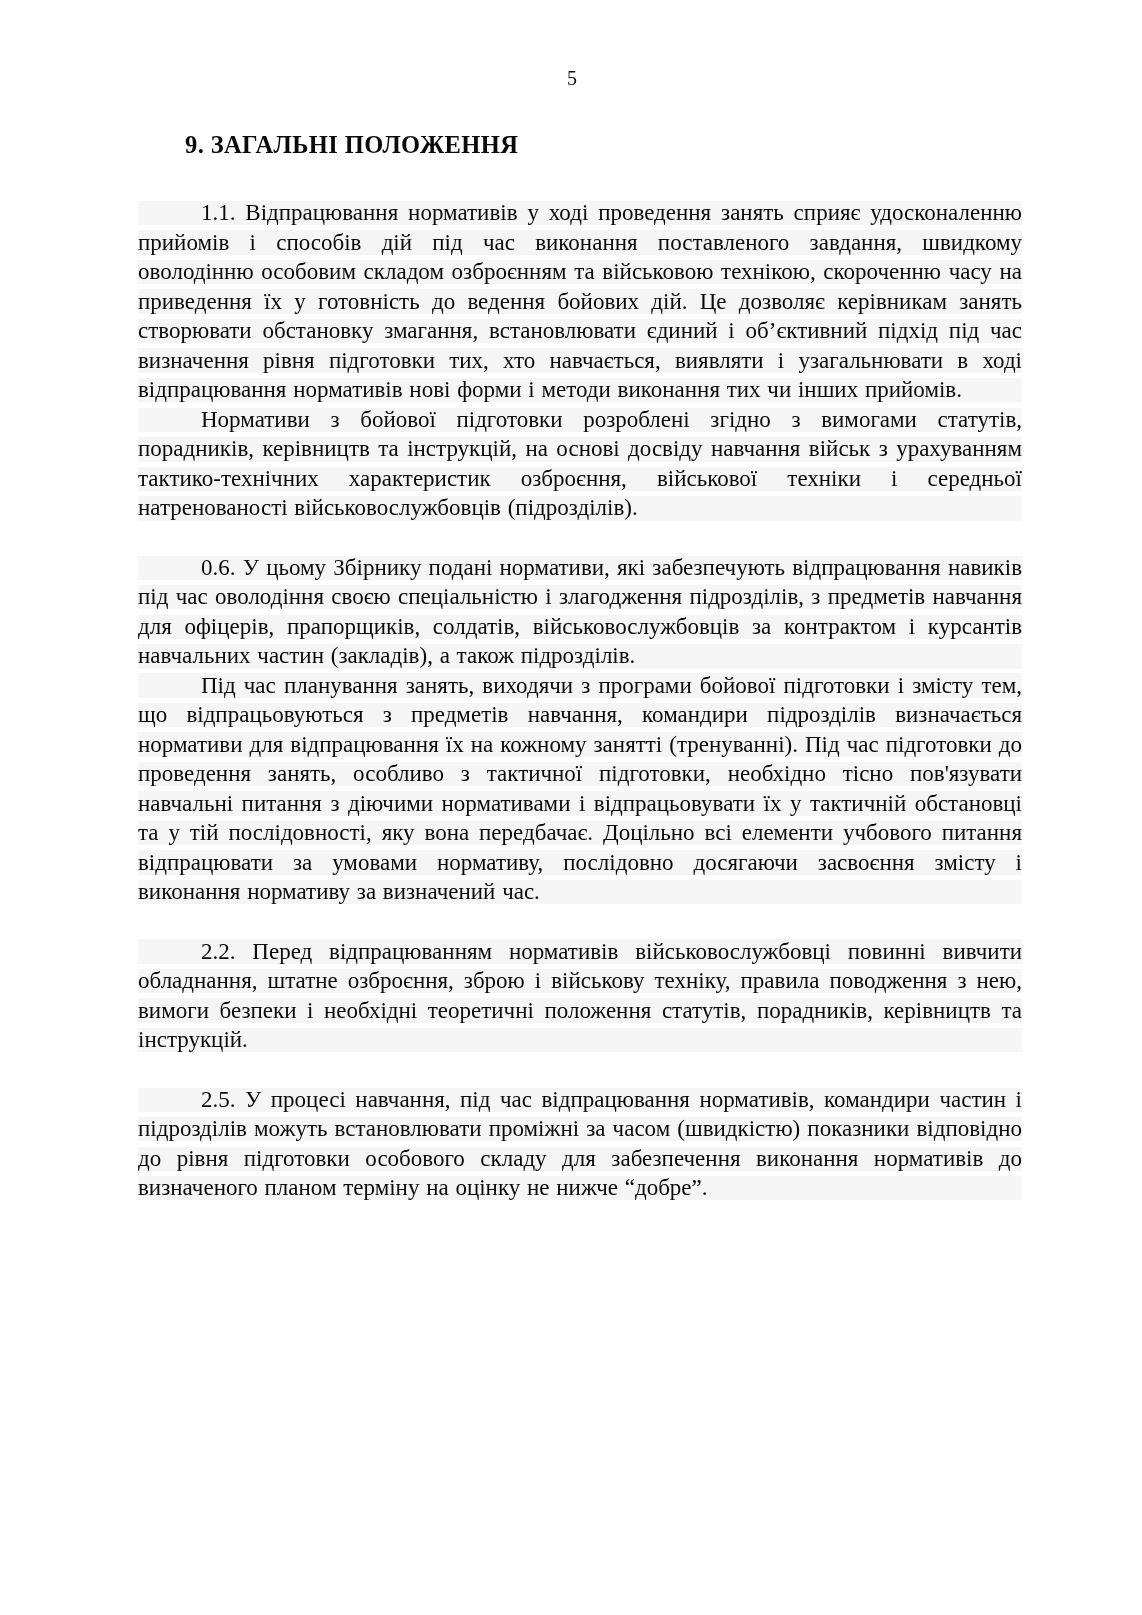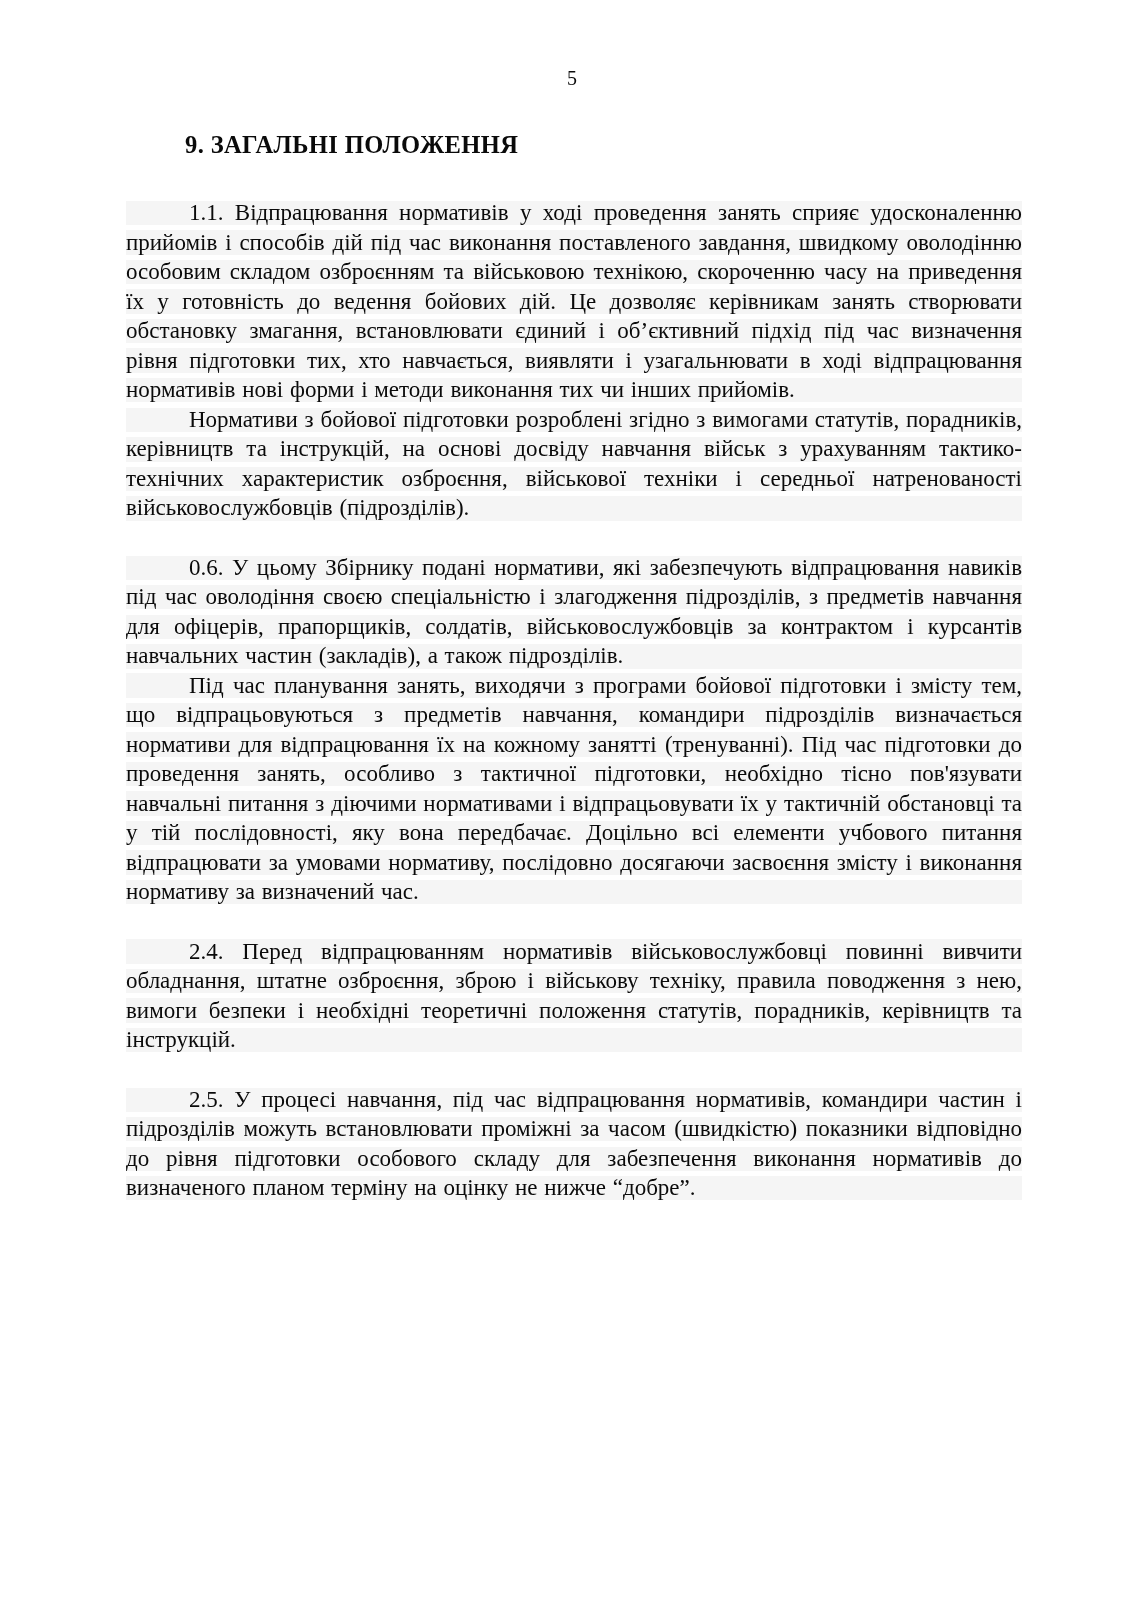--- a/index.html
+++ b/index.html
@@ -25,21 +25,21 @@
     margin-bottom: 40px;
   }
   .heading {
     font-size: 24.5px;
     font-weight: bold;
     letter-spacing: 0.4px;
     margin: 0 0 38px 63px;
     line-height: 30px;
   }
   .section {
-    margin: 0 0 30px 4px;
+    margin: 0 0 30px 16px;
   }
   .section:last-child {
     margin-bottom: 0;
   }
   .para {
     margin: 0;
     font-size: 23px;
     line-height: 29.5px;
     text-align: justify;
     text-indent: 63px;
@@ -70,21 +70,21 @@
       <p class="para">1.1. Відпрацювання нормативів у ході проведення занять сприяє удосконаленню прийомів і способів дій під час виконання поставленого завдання, швидкому оволодінню особовим складом озброєнням та військовою технікою, скороченню часу на приведення їх у готовність до ведення бойових дій. Це дозволяє керівникам занять створювати обстановку змагання, встановлювати єдиний і об’єктивний підхід під час визначення рівня підготовки тих, хто навчається, виявляти і узагальнювати в ході відпрацювання нормативів нові форми і методи виконання тих чи інших прийомів.</p>
       <p class="para">Нормативи з бойової підготовки розроблені згідно з вимогами статутів, порадників, керівництв та інструкцій, на основі досвіду навчання військ з урахуванням тактико-технічних характеристик озброєння, військової техніки і середньої натренованості військовослужбовців (підрозділів).</p>
     </section>
 
     <section class="section">
       <p class="para">0.6. У цьому Збірнику подані нормативи, які забезпечують відпрацювання навиків під час оволодіння своєю спеціальністю і злагодження підрозділів, з предметів навчання для офіцерів, прапорщиків, солдатів, військовослужбовців за контрактом і курсантів навчальних частин (закладів), а також підрозділів.</p>
       <p class="para">Під час планування занять, виходячи з програми бойової підготовки і змісту тем, що відпрацьовуються з предметів навчання, командири підрозділів визначається нормативи для відпрацювання їх на кожному занятті (тренуванні). Під час підготовки до проведення занять, особливо з тактичної підготовки, необхідно тісно пов'язувати навчальні питання з діючими нормативами і відпрацьовувати їх у тактичній обстановці та у тій послідовності, яку вона передбачає. Доцільно всі елементи учбового питання відпрацювати за умовами нормативу, послідовно досягаючи засвоєння змісту і виконання нормативу за визначений час.</p>
     </section>
 
     <section class="section">
-      <p class="para">2.4. Перед відпрацюванням нормативів військовослужбовці повинні вивчити обладнання, штатне озброєння, зброю і військову техніку, правила поводження з нею, вимоги безпеки і необхідні теоретичні положення статутів, порадників, керівництв та інструкцій.</p>
+      <p class="para">2.2. Перед відпрацюванням нормативів військовослужбовці повинні вивчити обладнання, штатне озброєння, зброю і військову техніку, правила поводження з нею, вимоги безпеки і необхідні теоретичні положення статутів, порадників, керівництв та інструкцій.</p>
     </section>
 
     <section class="section">
       <p class="para">2.5. У процесі навчання, під час відпрацювання нормативів, командири частин і підрозділів можуть встановлювати проміжні за часом (швидкістю) показники відповідно до рівня підготовки особового складу для забезпечення виконання нормативів до визначеного планом терміну на оцінку не нижче “добре”.</p>
     </section>
 
   </div>
 </div>
 
 </body></html>

